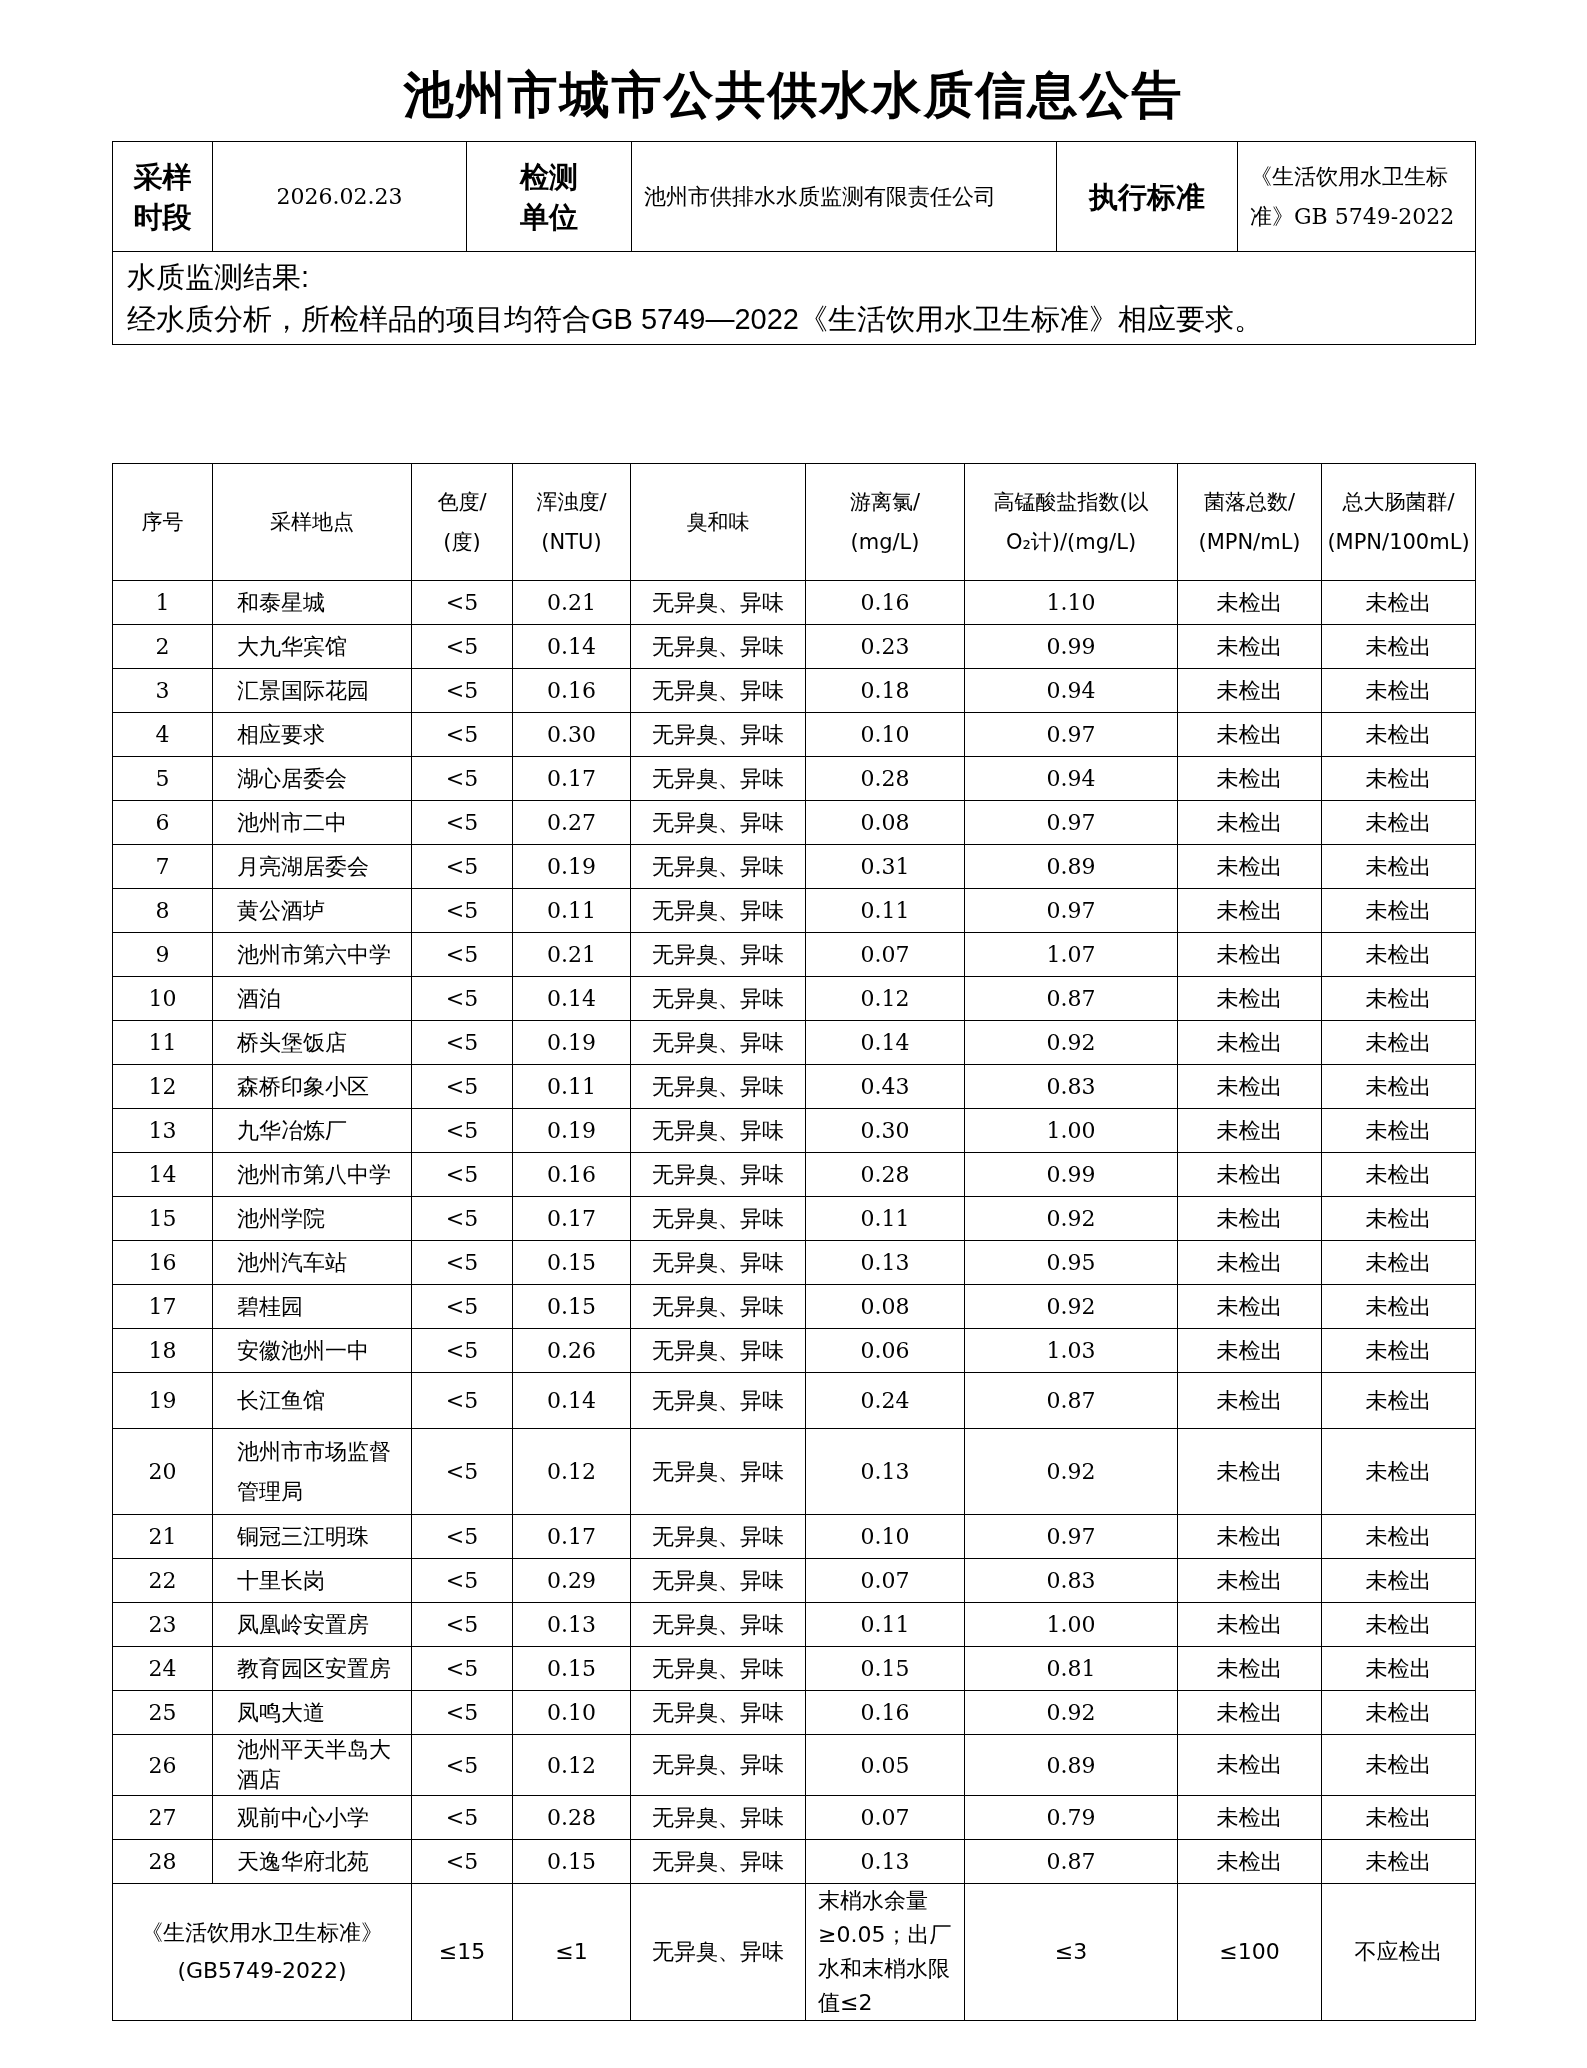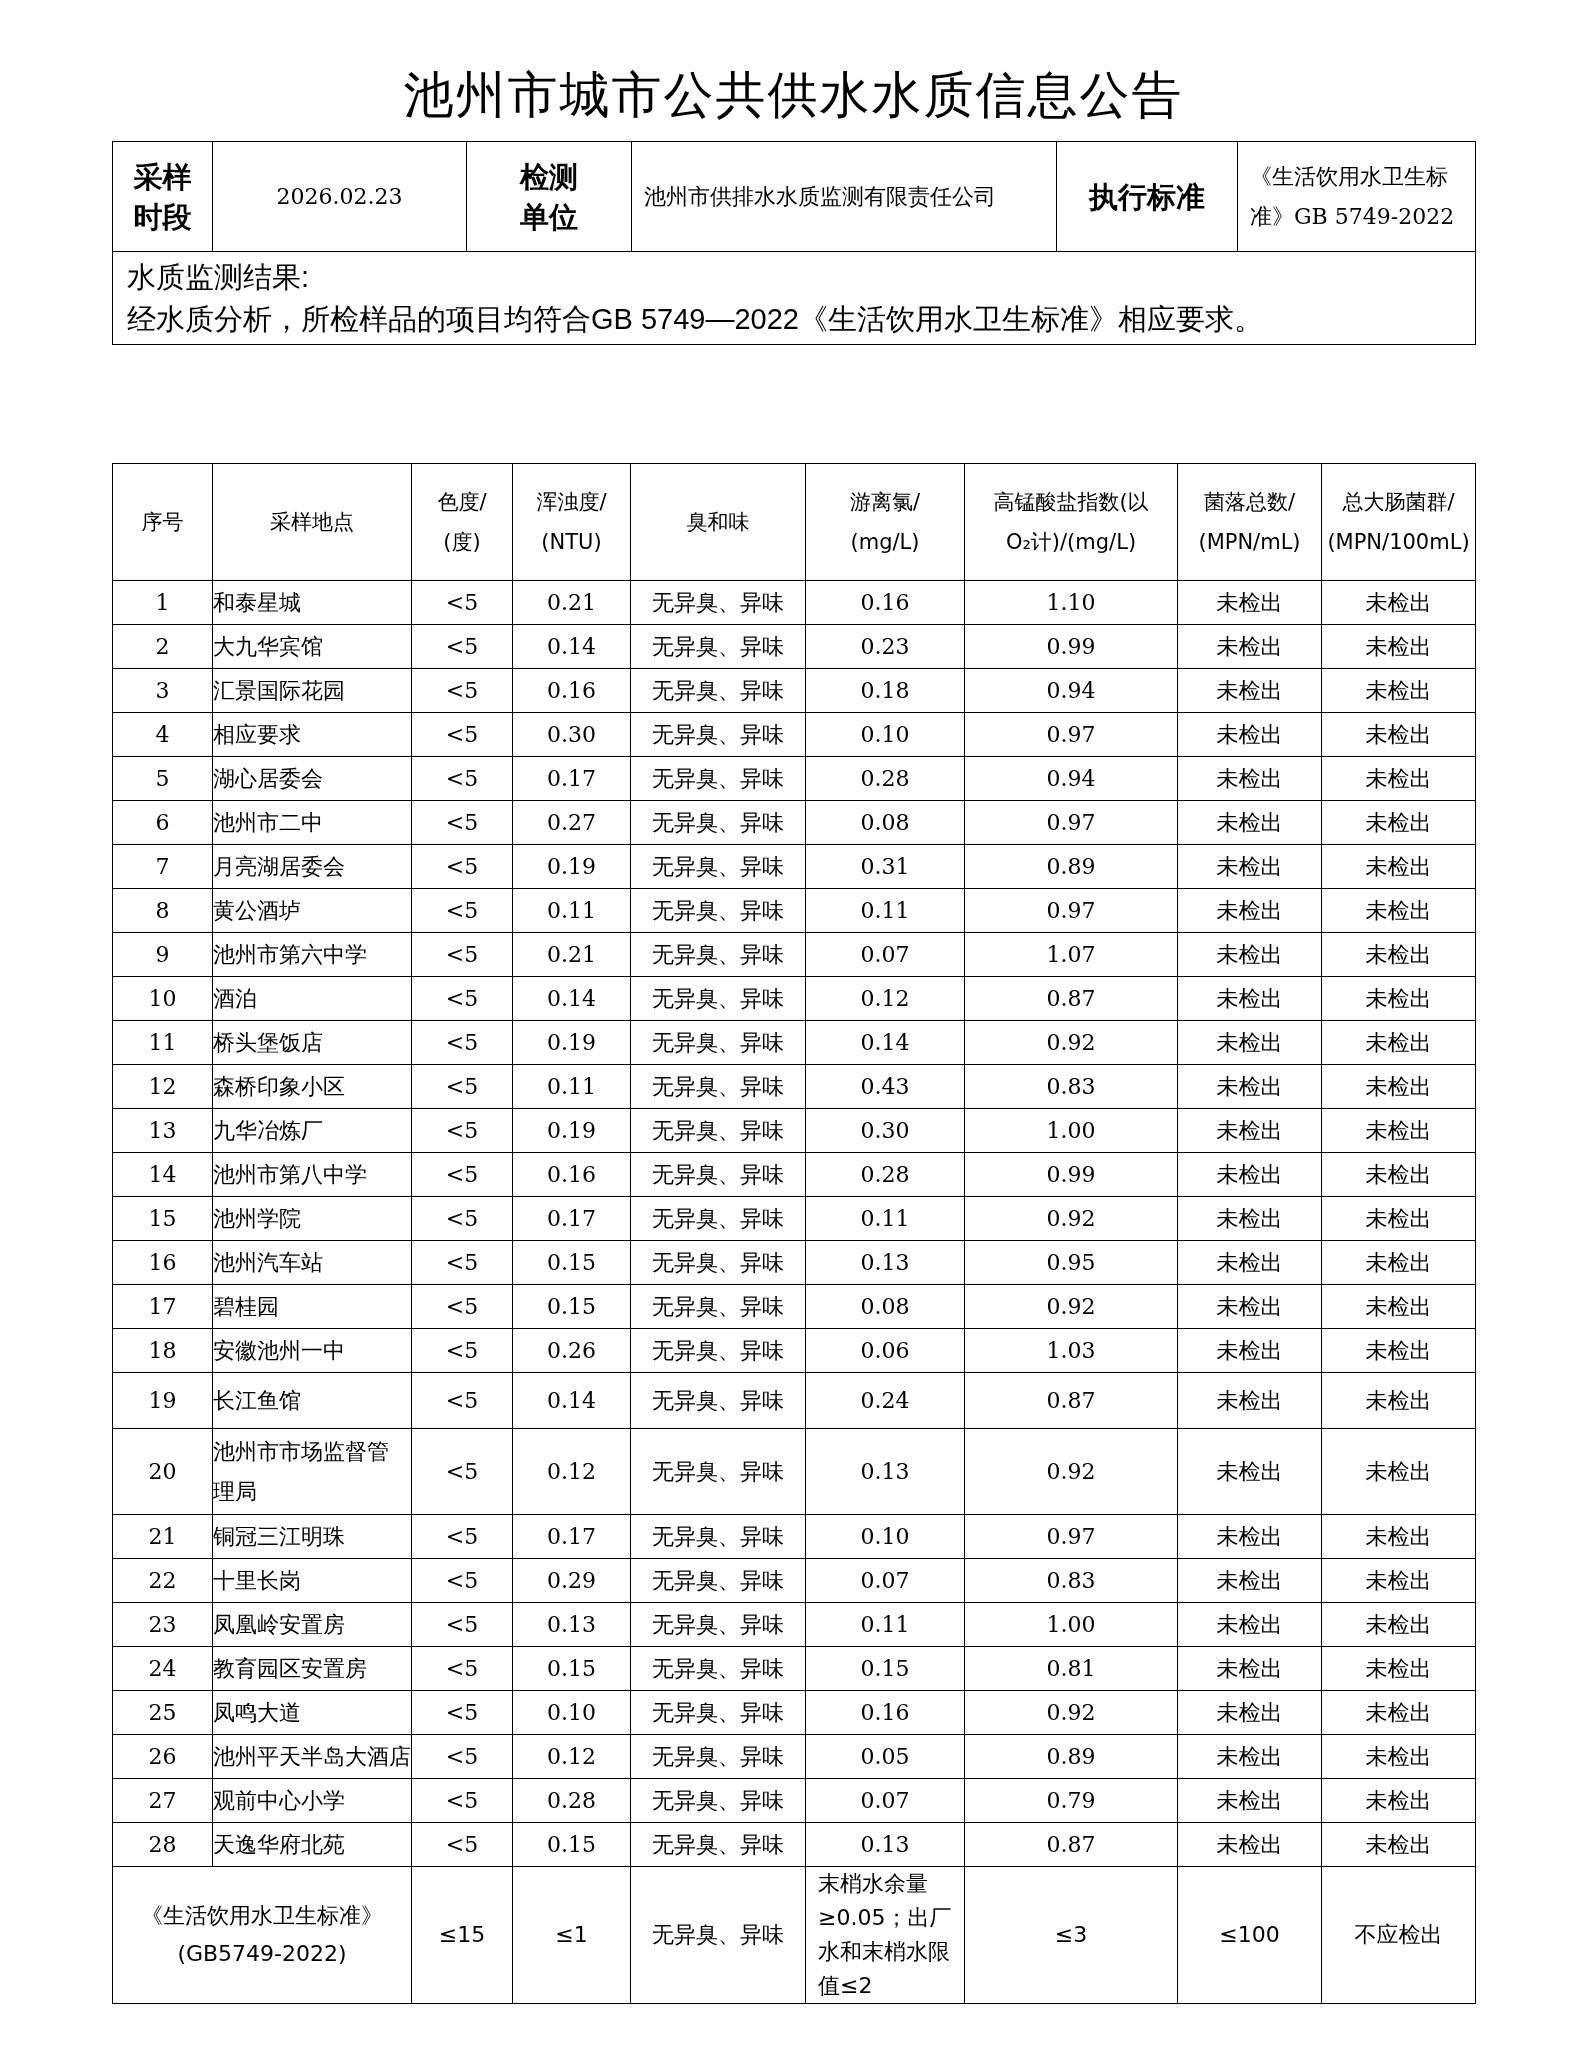--- a/index.html
+++ b/index.html
@@ -1,27 +1,27 @@
 <!DOCTYPE html>
 <html><head>
 <meta charset="utf-8">
 <style>
   html, body { margin:0; padding:0; background:#ffffff; }
   body { width:1587px; height:2068px; position:relative; font-family:"DejaVu Serif","Liberation Serif",serif; color:#000; }
-  .title { position:absolute; top:62px; left:0; width:1587px; text-align:center; font-size:50px; font-weight:normal; letter-spacing:2px; font-family:"DejaVu Sans","Liberation Sans",sans-serif; }
+  .title { position:absolute; top:62px; left:0; width:1587px; text-align:center; font-size:50px; font-weight:bold; letter-spacing:2px; font-family:"DejaVu Sans","Liberation Sans",sans-serif; }
   table { border-collapse:collapse; table-layout:fixed; position:absolute; left:112px; width:1363px; }
   td { border:1.5px solid #000; text-align:center; vertical-align:middle; padding:0; box-sizing:border-box; }
   .lbl { font-size:29px; line-height:40px; font-family:"DejaVu Sans","Liberation Sans",sans-serif; font-weight:bold; }
   .val { font-size:22px; line-height:38px; }
   .val-left { text-align:left; padding-left:12px; }
   .val-multi { text-align:left; padding-left:12px; padding-right:8px; line-height:40px; }
   .results-box { text-align:left; padding:4px 14px; font-size:29px; line-height:42px; font-family:Liberation Sans, sans-serif; }
   .hdr { font-size:21px; line-height:40px; font-family:"DejaVu Sans","Liberation Sans",sans-serif; }
   .cell { font-size:22px; height:44px; }
-  .cell-left { text-align:left; padding-left:0; }
+  .cell-left { text-align:left; padding-left:24px; }
   .std { font-size:22px; line-height:38px; font-family:"DejaVu Sans","Liberation Sans",sans-serif; }
   .std-left { text-align:left; padding-left:12px; line-height:34px; }
 </style>
 </head>
 <body>
 
 <div class="title">池州市城市公共供水水质信息公告</div>
 
 <table style="top:141px;">
   <colgroup>

